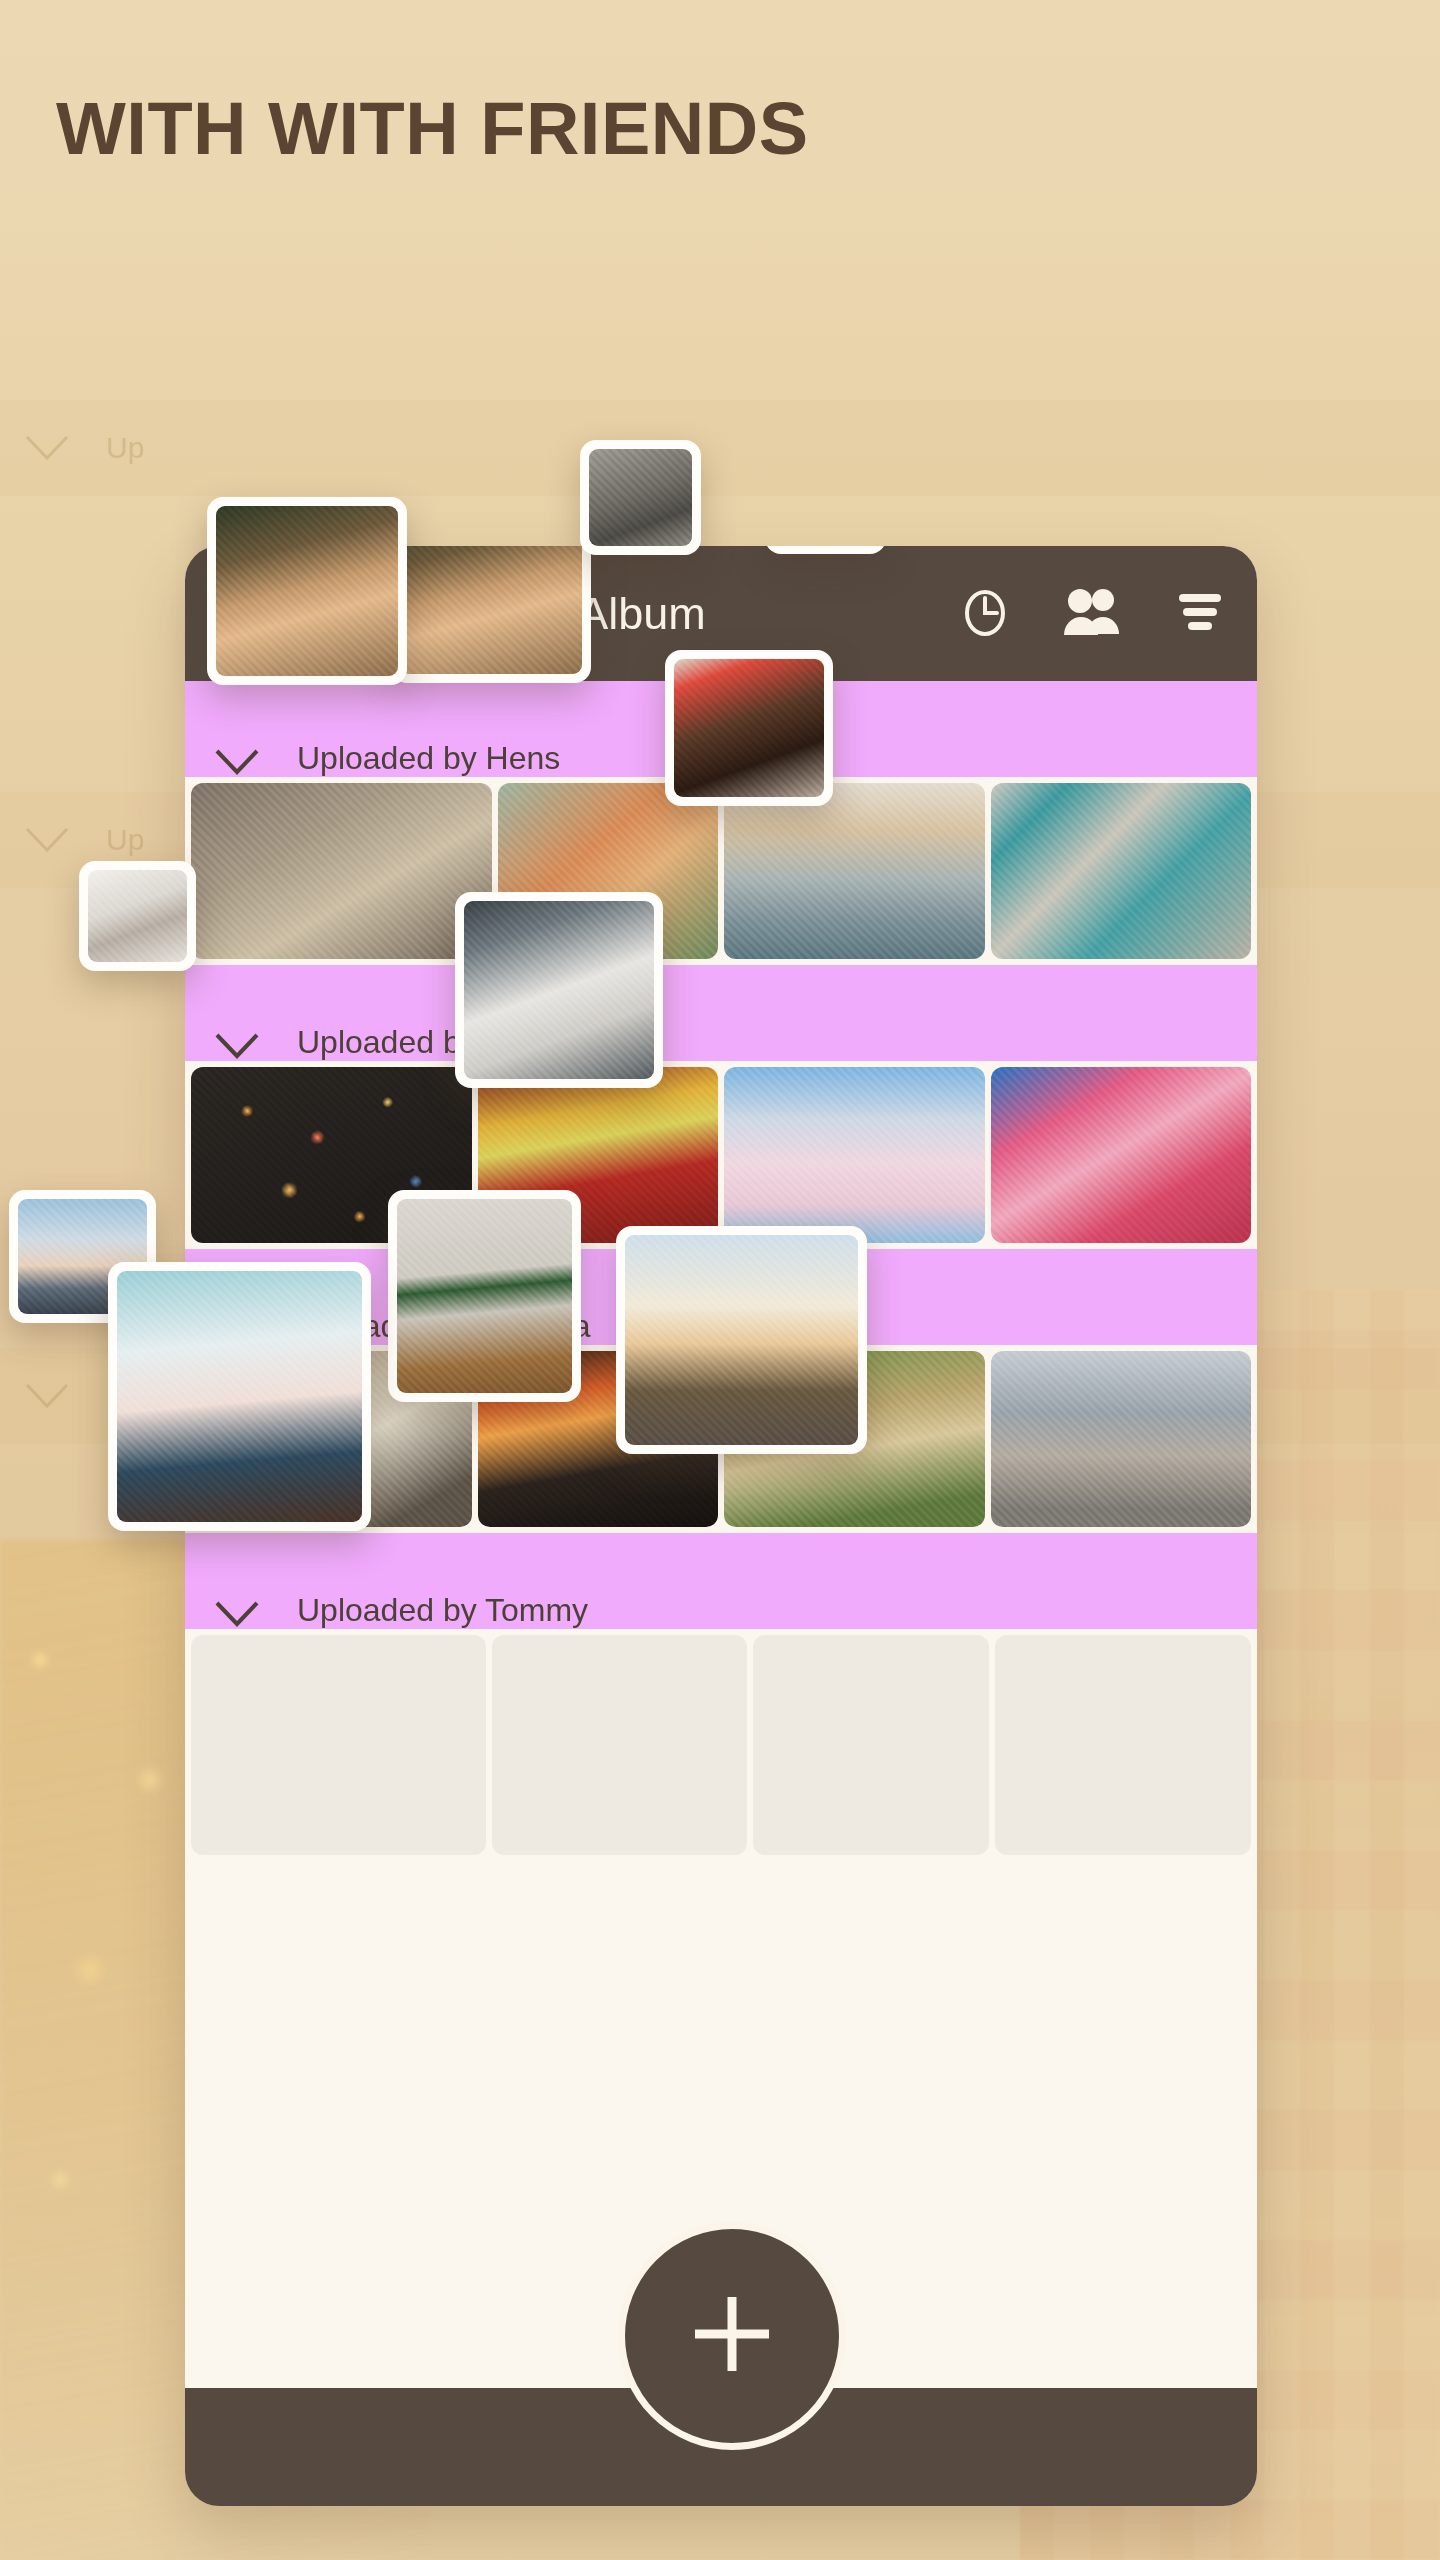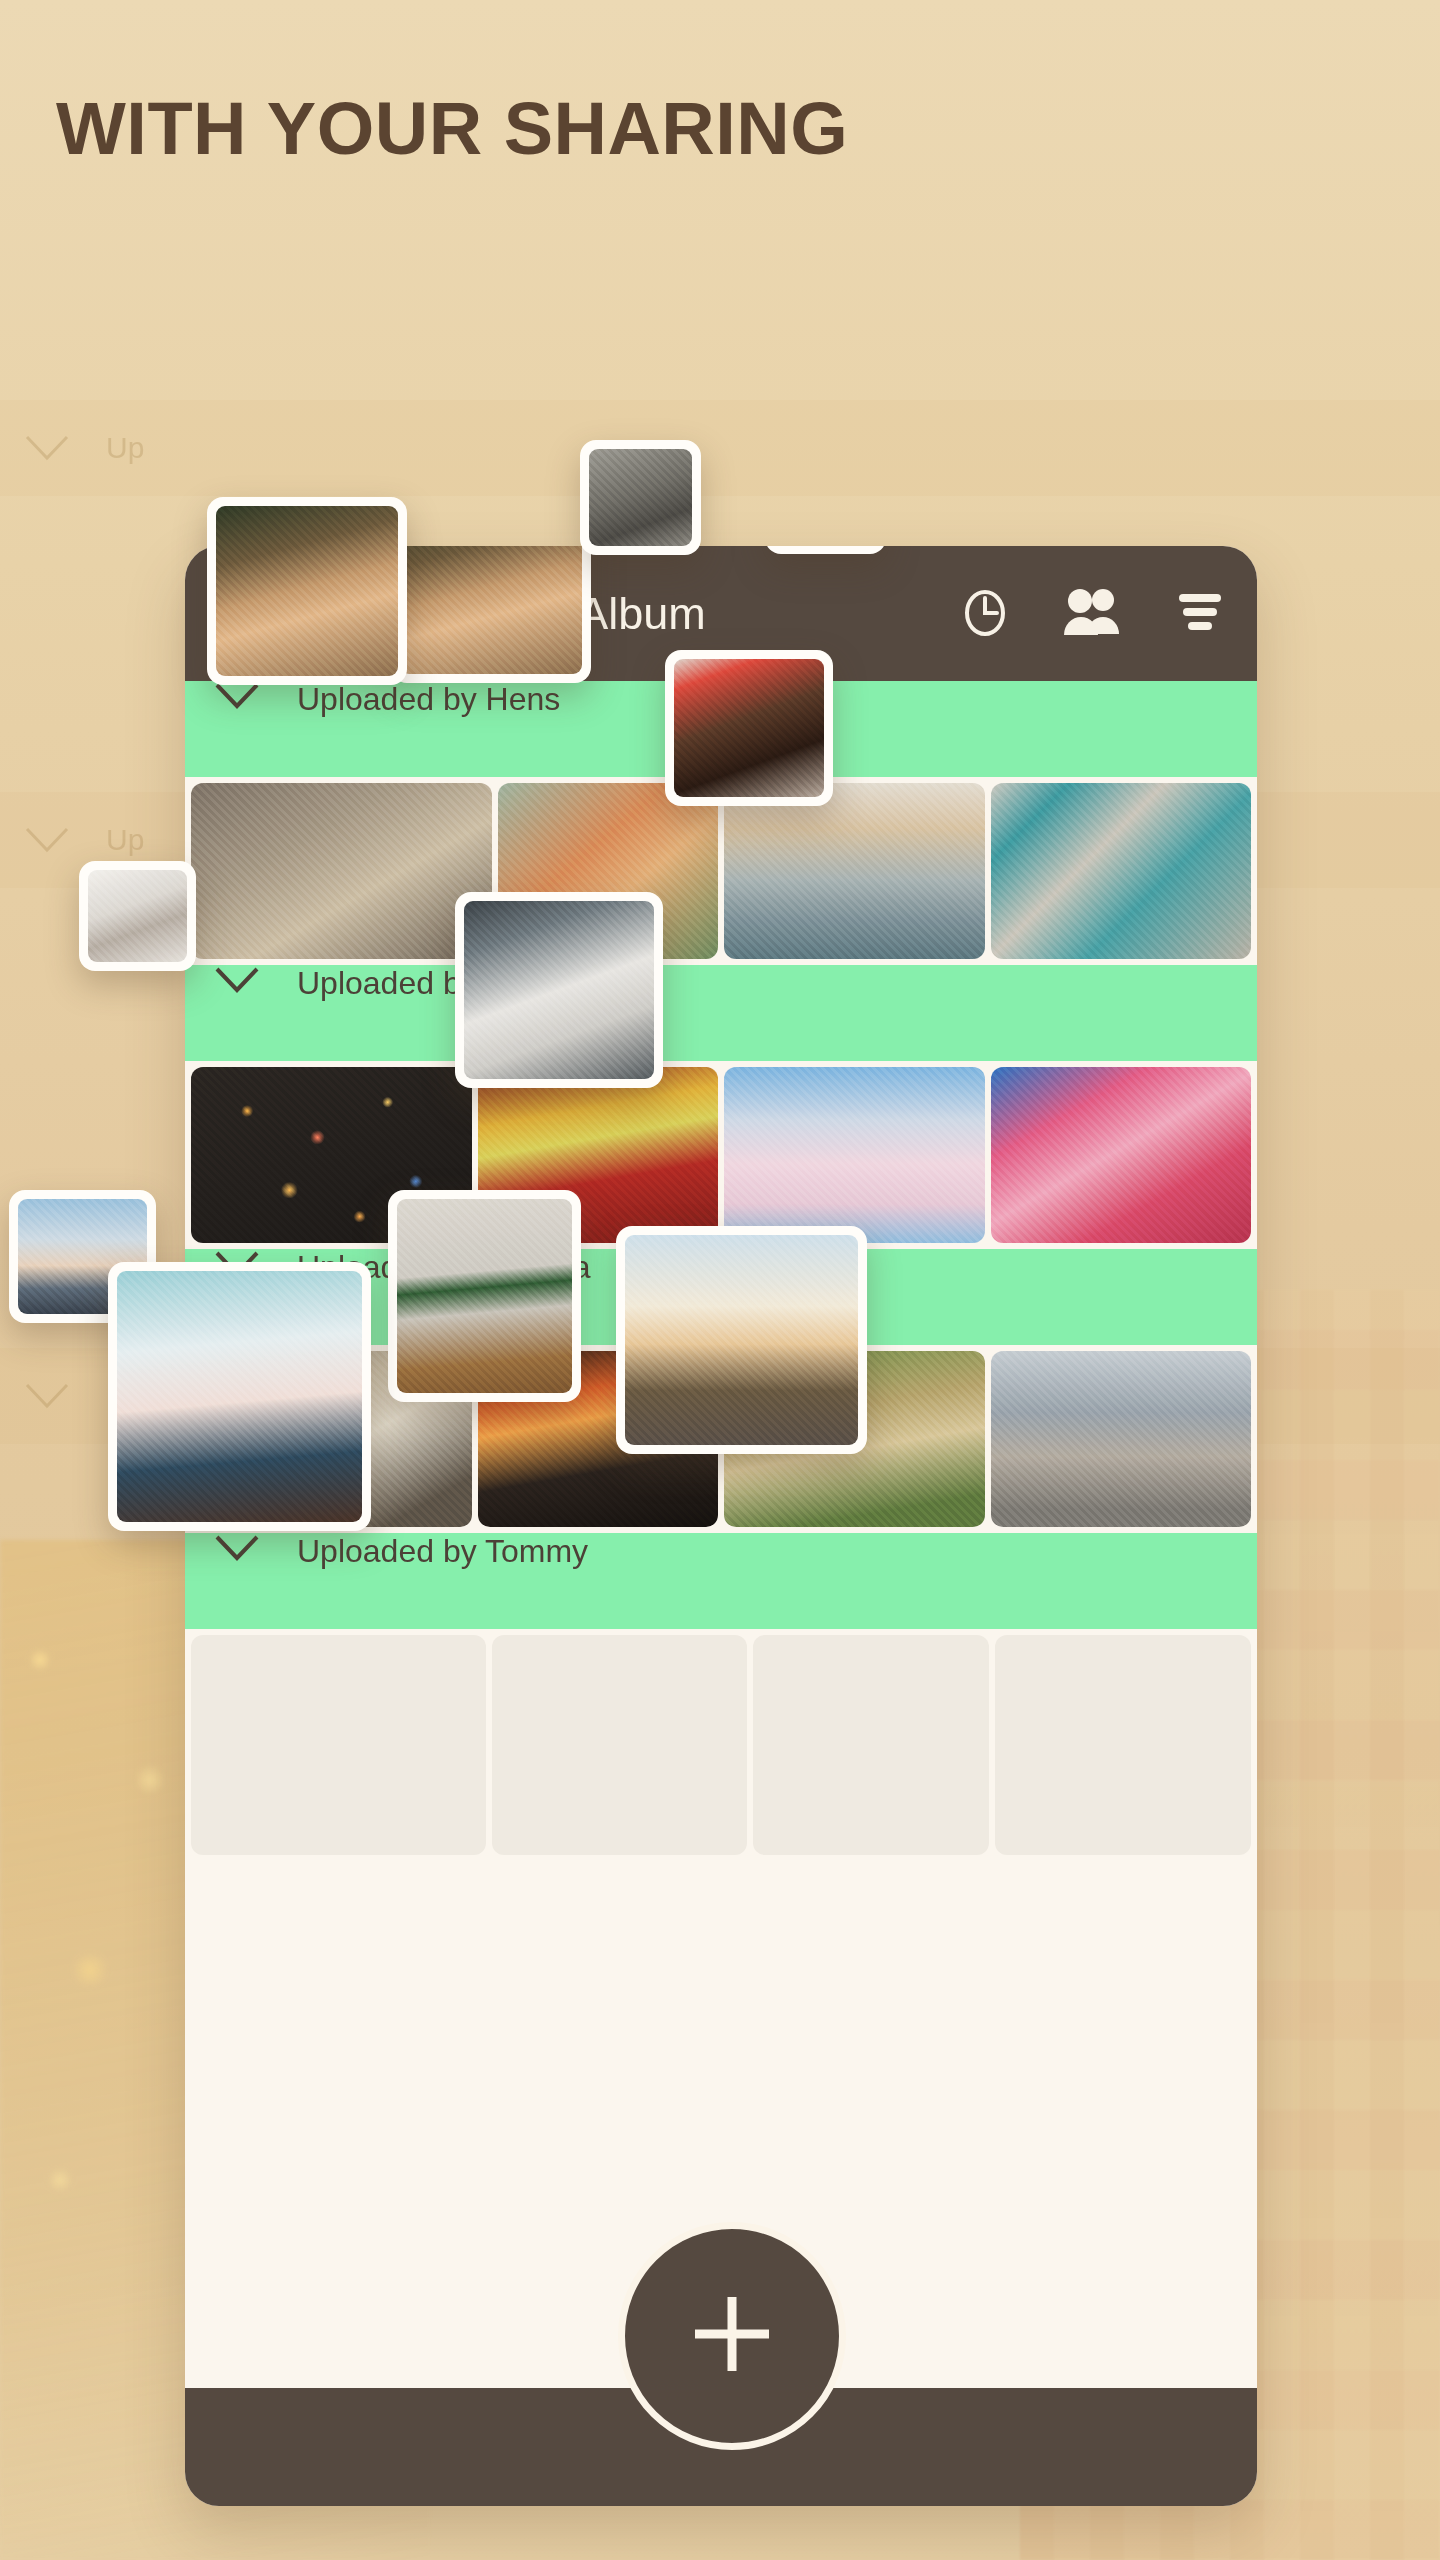--- a/index.html
+++ b/index.html
@@ -72,22 +72,22 @@
   }
   #app-bar .back{ width:86px; display:flex; align-items:center; justify-content:flex-start; cursor:pointer; }
   #app-bar .title{
     color:#f7f1e6; font-size:45px; font-weight:normal;
     margin-left:118px; white-space:nowrap;
   }
   #app-bar .spacer{ flex:1; }
   #app-bar .act{ margin-left:52px; display:flex; align-items:center; cursor:pointer; }
 
   .section-head{
-    height:96px; background:#86efac;
-    display:flex; align-items:flex-start;
+    height:96px; background:#f0abfc;
+    display:flex; align-items:flex-end;
     color:#4c4137; font-size:32px;
   }
   .section-head .chev{ margin-left:28px; margin-right:36px; display:flex; }
   .grid-row{ display:flex; gap:6px; padding:6px; background:#fbf6ee; }
   .tile{ border-radius:12px; overflow:hidden; position:relative; }
 
   
   #app-bottom{
     position:absolute; left:0; bottom:0; width:100%; height:118px; background:#554940;
   }
@@ -176,21 +176,21 @@
 <div class="ghost-row" style="top:1348px">
   <span class="gchev">
     <svg width="46" height="28" viewBox="0 0 46 28">
         <path d="M3 3 L23 24 L43 3" fill="none" stroke="currentColor" stroke-width="3"></path>
       </svg>
   </span>
   <span>Up</span>
 </div>
 
 <div id="headline">
-  <span class="l2">WITH YOUR SHARING</span>
+  <span class="l2">WITH WITH FRIENDS</span>
 </div>
 
 <div id="app-card">
 
   <div id="app-bar">
     <div class="back">
       <span>
         <svg width="78" height="58" viewBox="0 0 78 58">
           <path d="M74 29 H8 M30 5 L6 29 L30 53" fill="none" stroke="#f7f1e6" stroke-width="6" stroke-linecap="square"></path>
         </svg>

